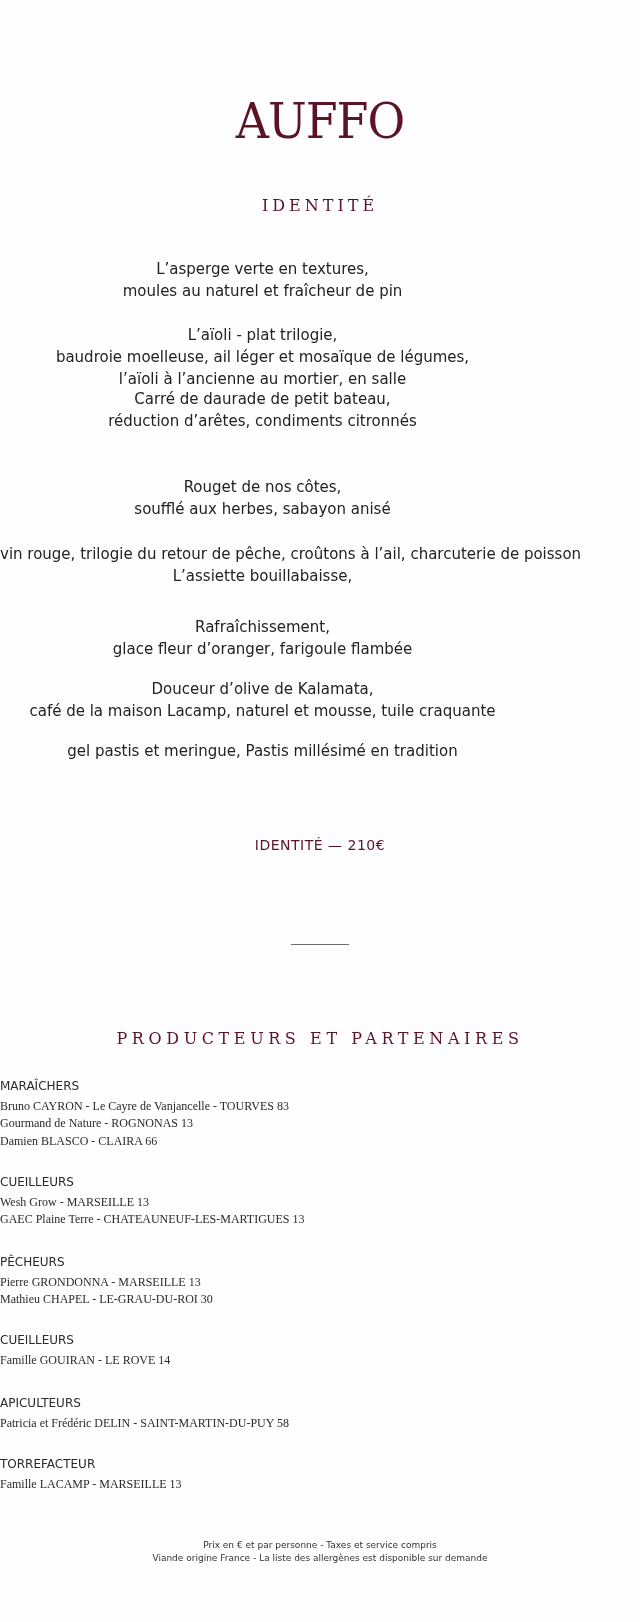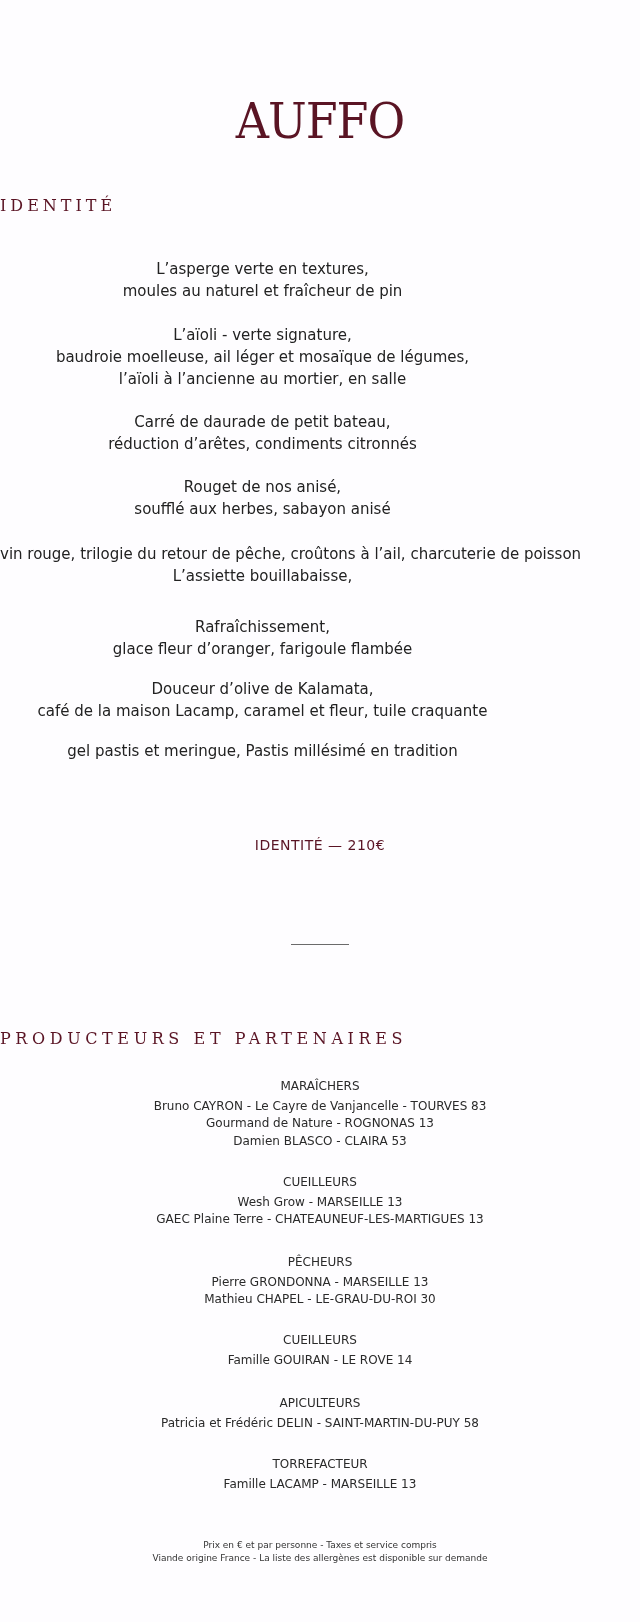--- a/index.html
+++ b/index.html
@@ -25,21 +25,21 @@
       font-size: 46px;
       line-height: 50px;
       letter-spacing: -1px;
       color: #5a1424;
       transform: scaleY(1.05);
     }
     .section-title {
       position: absolute;
       left: 0;
       width: 640px;
-      text-align: left;
+      text-align: center;
       font-family: "DejaVu Serif", serif;
       color: #5a1424;
     }
     .t-identite {
       top: 196px;
       font-size: 16px;
       letter-spacing: 4px;
     }
     .menu {
       position: absolute;
@@ -77,27 +77,26 @@
     }
     .t-producteurs {
       top: 1029px;
       font-size: 16px;
       letter-spacing: 4.6px;
     }
     .group {
       position: absolute;
       left: 0;
       width: 640px;
-      text-align: center;
       font-size: 12px;
       line-height: 17.5px;
       color: #2a2a2a;
     }
     .group-title { display: block; margin-bottom: 2px; }
-    .group-item { display: block; white-space: nowrap; }
+    .group-item { display: block; white-space: nowrap; font-family: Liberation Serif, serif; }
     .footer {
       position: absolute;
       top: 1539px;
       left: 0;
       width: 640px;
       text-align: center;
       font-size: 9px;
       line-height: 13px;
       color: #333333;
     }
@@ -109,60 +108,60 @@
 <div class="logo">AUFFO</div>
 
 <div class="section-title t-identite">IDENTITÉ</div>
 
 <div class="menu">
   <div class="dish" style="top:258px">
     <span class="dish-line">L’asperge verte en textures,</span>
     <span class="dish-line">moules au naturel et fraîcheur de pin</span>
   </div>
   <div class="dish" style="top:324px">
-    <span class="dish-line">L’aïoli - verte signature,</span>
+    <span class="dish-line">L’aïoli - plat trilogie,</span>
     <span class="dish-line">baudroie moelleuse, ail léger et mosaïque de légumes,</span>
     <span class="dish-line">l’aïoli à l’ancienne au mortier, en salle</span>
   </div>
-  <div class="dish" style="top:411px">
+  <div class="dish" style="top:388px">
     <span class="dish-line">Carré de daurade de petit bateau,</span>
     <span class="dish-line">réduction d’arêtes, condiments citronnés</span>
   </div>
   <div class="dish" style="top:476px">
-    <span class="dish-line">Rouget de nos anisé,</span>
+    <span class="dish-line">Rouget de nos côtes,</span>
     <span class="dish-line">soufflé aux herbes, sabayon anisé</span>
   </div>
   <div class="dish" style="top:543px">
     <span class="dish-line">vin rouge, trilogie du retour de pêche, croûtons à l’ail, charcuterie de poisson</span>
     <span class="dish-line">L’assiette bouillabaisse,</span>
   </div>
   <div class="dish" style="top:616px">
     <span class="dish-line">Rafraîchissement,</span>
     <span class="dish-line">glace fleur d’oranger, farigoule flambée</span>
   </div>
   <div class="dish" style="top:678px">
     <span class="dish-line">Douceur d’olive de Kalamata,</span>
-    <span class="dish-line">café de la maison Lacamp, caramel et fleur, tuile craquante</span>
+    <span class="dish-line">café de la maison Lacamp, naturel et mousse, tuile craquante</span>
   </div>
   <div class="dish" style="top:740px">
     <span class="dish-line">gel pastis et meringue, Pastis millésimé en tradition</span>
   </div>
 </div>
 
 <div class="price">IDENTITÉ — 210€</div>
 
 <div class="divider"></div>
 
 <div class="section-title t-producteurs">PRODUCTEURS ET PARTENAIRES</div>
 
 <div class="group" style="top:1078px">
   <span class="group-title">MARAÎCHERS</span>
   <span class="group-item">Bruno CAYRON - Le Cayre de Vanjancelle - TOURVES 83</span>
   <span class="group-item">Gourmand de Nature - ROGNONAS 13</span>
-  <span class="group-item">Damien BLASCO - CLAIRA 53</span>
+  <span class="group-item">Damien BLASCO - CLAIRA 66</span>
 </div>
 
 <div class="group" style="top:1174px">
   <span class="group-title">CUEILLEURS</span>
   <span class="group-item">Wesh Grow - MARSEILLE 13</span>
   <span class="group-item">GAEC Plaine Terre - CHATEAUNEUF-LES-MARTIGUES 13</span>
 </div>
 
 <div class="group" style="top:1254px">
   <span class="group-title">PÊCHEURS</span>

